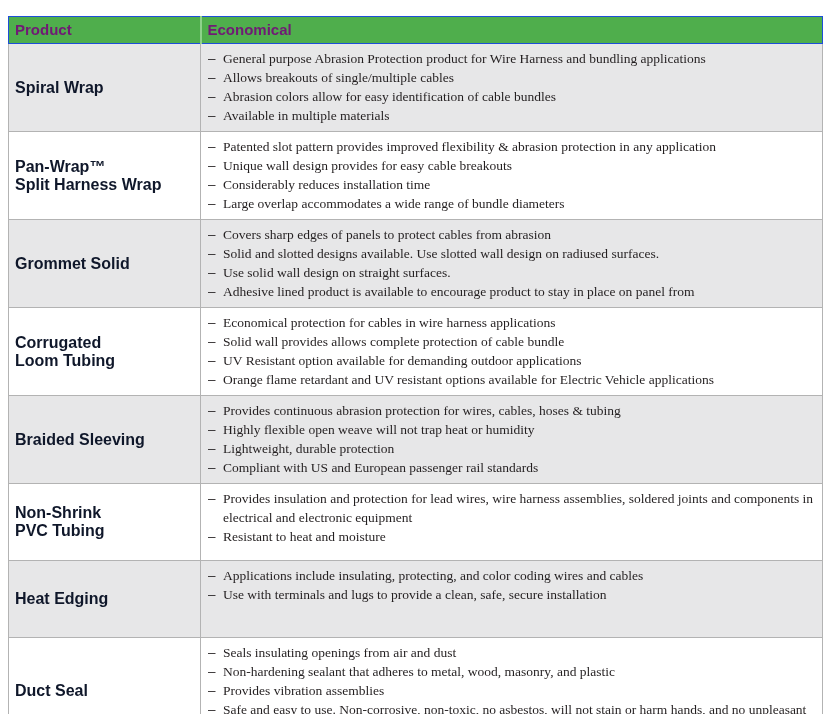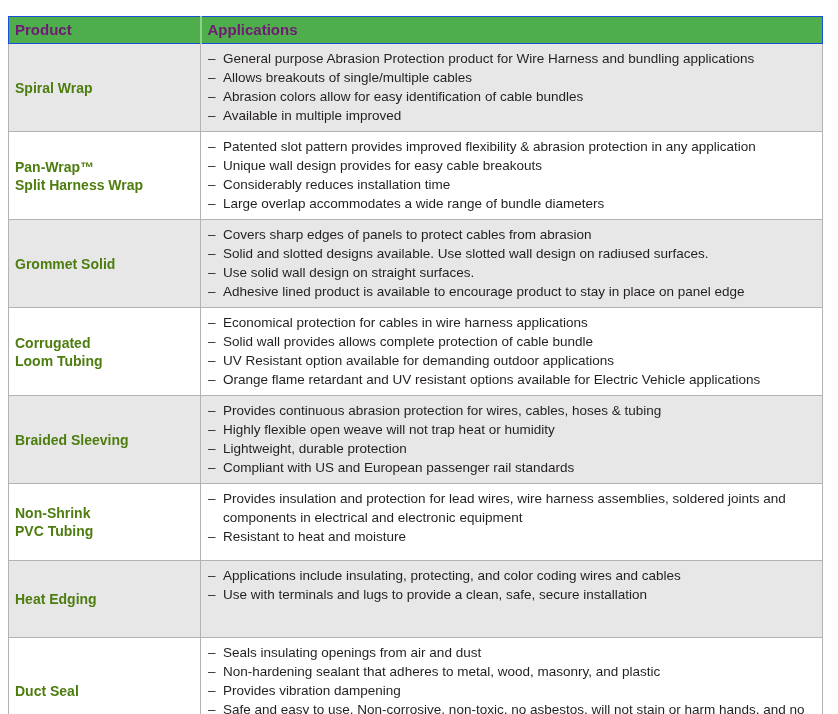--- a/index.html
+++ b/index.html
@@ -44,23 +44,23 @@
   tbody tr { height: 77px; }
   tbody tr:nth-child(odd) td { background: #e7e7e8; }
   tbody tr:nth-child(even) td { background: #ffffff; }
 
   td {
     border: 1px solid #b3b3b3;
     box-sizing: border-box;
     padding: 0;
   }
   td.product-cell {
-    color: #4d7c0f;
+    color: #0f172a;
     font-weight: bold;
-    font-size: 14px;
+    font-size: 16px;
     line-height: 18px;
     vertical-align: middle;
     padding: 4px 6px 4px 6px;
   }
   td.application-cell {
     vertical-align: top;
     padding: 5px 8px 6px 7px;
     color: #231f20;
     font-size: 13.5px;
     line-height: 19px;
@@ -68,56 +68,57 @@
   .bullet-item {
     display: flex;
     align-items: flex-start;
   }
   .bullet-item .dash {
     flex: 0 0 auto;
     width: 15px;
   }
   .bullet-item .bullet-text {
     flex: 1 1 auto;
+    font-family: Liberation Serif, serif;
   }
 </style>
 </head>
 <body>
 
 <div class="page">
   <table class="product-table">
     <colgroup>
       <col class="col-product">
       <col class="col-application">
     </colgroup>
     <thead>
       <tr>
         <th class="product-header">Product</th>
-        <th class="application-header">Applications</th>
+        <th class="application-header">Economical</th>
       </tr>
     </thead>
     <tbody>
         <tr>
           <td class="product-cell">Spiral Wrap</td>
           <td class="application-cell">
             <div class="bullet-item">
               <span class="dash">–</span>
               <span class="bullet-text">General purpose Abrasion Protection product for Wire Harness and bundling applications</span>
             </div>
             <div class="bullet-item">
               <span class="dash">–</span>
               <span class="bullet-text">Allows breakouts of single/multiple cables</span>
             </div>
             <div class="bullet-item">
               <span class="dash">–</span>
               <span class="bullet-text">Abrasion colors allow for easy identification of cable bundles</span>
             </div>
             <div class="bullet-item">
               <span class="dash">–</span>
-              <span class="bullet-text">Available in multiple improved</span>
+              <span class="bullet-text">Available in multiple materials</span>
             </div>
           </td>
         </tr>
         <tr>
           <td class="product-cell">Pan-Wrap™<br>Split Harness Wrap</td>
           <td class="application-cell">
             <div class="bullet-item">
               <span class="dash">–</span>
               <span class="bullet-text">Patented slot pattern provides improved flexibility &amp; abrasion protection in any application</span>
             </div>
@@ -145,21 +146,21 @@
             <div class="bullet-item">
               <span class="dash">–</span>
               <span class="bullet-text">Solid and slotted designs available. Use slotted wall design on radiused surfaces.</span>
             </div>
             <div class="bullet-item">
               <span class="dash">–</span>
               <span class="bullet-text">Use solid wall design on straight surfaces.</span>
             </div>
             <div class="bullet-item">
               <span class="dash">–</span>
-              <span class="bullet-text">Adhesive lined product is available to encourage product to stay in place on panel edge</span>
+              <span class="bullet-text">Adhesive lined product is available to encourage product to stay in place on panel from</span>
             </div>
           </td>
         </tr>
         <tr>
           <td class="product-cell">Corrugated<br>Loom Tubing</td>
           <td class="application-cell">
             <div class="bullet-item">
               <span class="dash">–</span>
               <span class="bullet-text">Economical protection for cables in wire harness applications</span>
             </div>
@@ -230,21 +231,21 @@
             <div class="bullet-item">
               <span class="dash">–</span>
               <span class="bullet-text">Seals insulating openings from air and dust</span>
             </div>
             <div class="bullet-item">
               <span class="dash">–</span>
               <span class="bullet-text">Non-hardening sealant that adheres to metal, wood, masonry, and plastic</span>
             </div>
             <div class="bullet-item">
               <span class="dash">–</span>
-              <span class="bullet-text">Provides vibration dampening</span>
+              <span class="bullet-text">Provides vibration assemblies</span>
             </div>
             <div class="bullet-item">
               <span class="dash">–</span>
               <span class="bullet-text">Safe and easy to use. Non-corrosive, non-toxic, no asbestos, will not stain or harm hands, and no unpleasant odor</span>
             </div>
           </td>
         </tr>
       </tbody>
   </table>
 </div>

